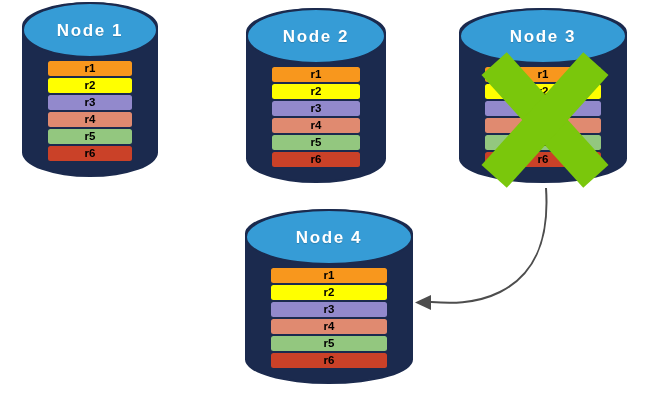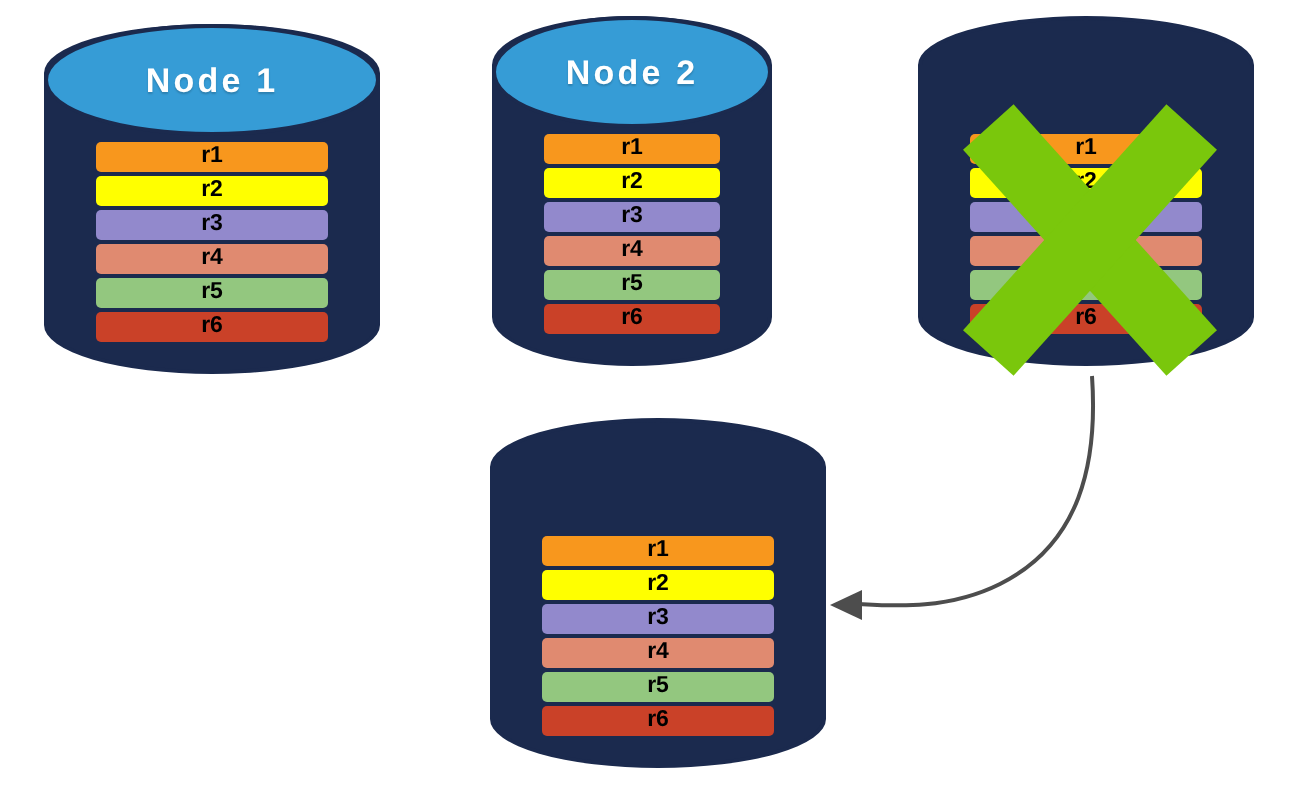--- a/index.html
+++ b/index.html
@@ -109,21 +109,21 @@
     width: 646px;
     height: 402px;
     pointer-events: none;
   }
 </style>
 </head>
 <body>
 
 <div id="canvas">
 
-  <div class="node" style="left:22px; top:12px; width:168px; height:175px;">
+  <div class="node" style="left:22px; top:2px; width:136px; height:175px;">
     <div class="node-body"></div>
     <div class="node-top">
       <span class="node-title">Node  1</span>
     </div>
     <div class="rows" style="top:59px; padding:0 26px;">
       <div class="row-bar" style="background:#f8971d;">
           <span>r1</span>
         </div>
       <div class="row-bar" style="background:#ffff00;">
           <span>r2</span>
@@ -165,20 +165,23 @@
           <span>r5</span>
         </div>
       <div class="row-bar" style="background:#ca4128;">
           <span>r6</span>
         </div>
     </div>
   </div>
 
   <div class="node" style="left:459px; top:8px; width:168px; height:175px;">
     <div class="node-body"></div>
+    <div class="node-top">
+      <span class="node-title">Node  3</span>
+    </div>
     <div class="rows" style="top:59px; padding:0 26px;">
       <div class="row-bar" style="background:#f8971d;">
           <span>r1</span>
         </div>
       <div class="row-bar" style="background:#ffff00;">
           <span>r2</span>
         </div>
       <div class="row-bar" style="background:#9289cc;">
           <span>r3</span>
         </div>
@@ -194,20 +197,23 @@
     </div>
 
     <div class="cross" style="left:26px; top:42px; width:120px; height:140px;">
       <div class="cross-bar a"></div>
       <div class="cross-bar b"></div>
     </div>
   </div>
 
   <div class="node" style="left:245px; top:209px; width:168px; height:175px;">
     <div class="node-body"></div>
+    <div class="node-top">
+      <span class="node-title">Node  4</span>
+    </div>
     <div class="rows" style="top:59px; padding:0 26px;">
       <div class="row-bar" style="background:#f8971d;">
           <span>r1</span>
         </div>
       <div class="row-bar" style="background:#ffff00;">
           <span>r2</span>
         </div>
       <div class="row-bar" style="background:#9289cc;">
           <span>r3</span>
         </div>

